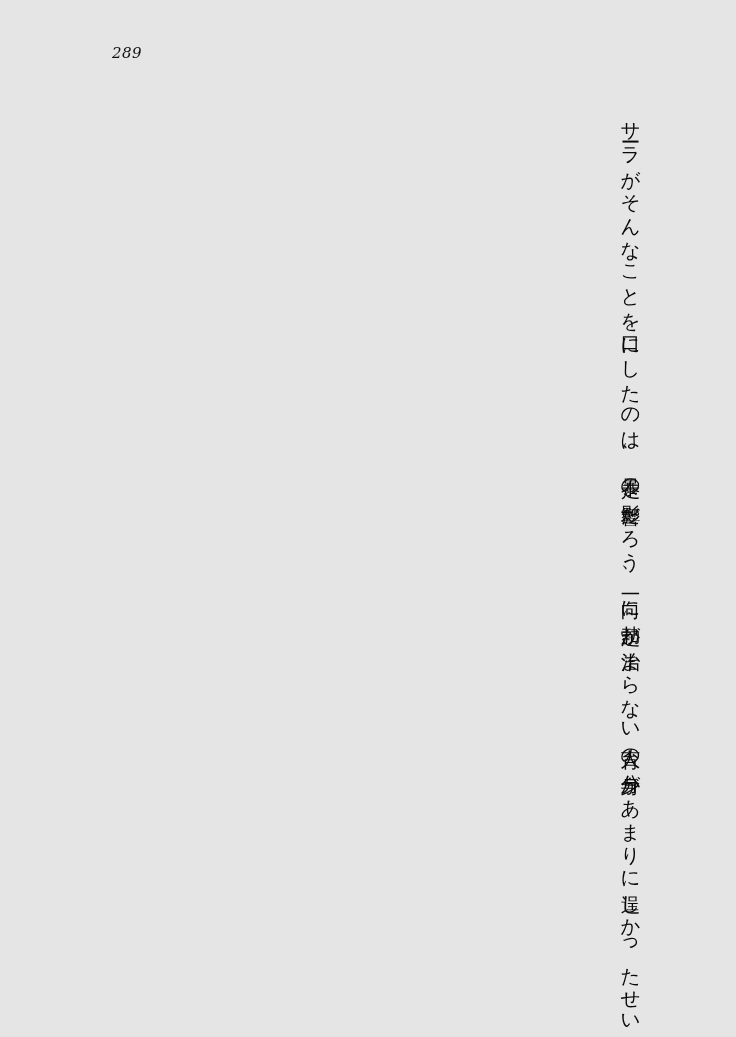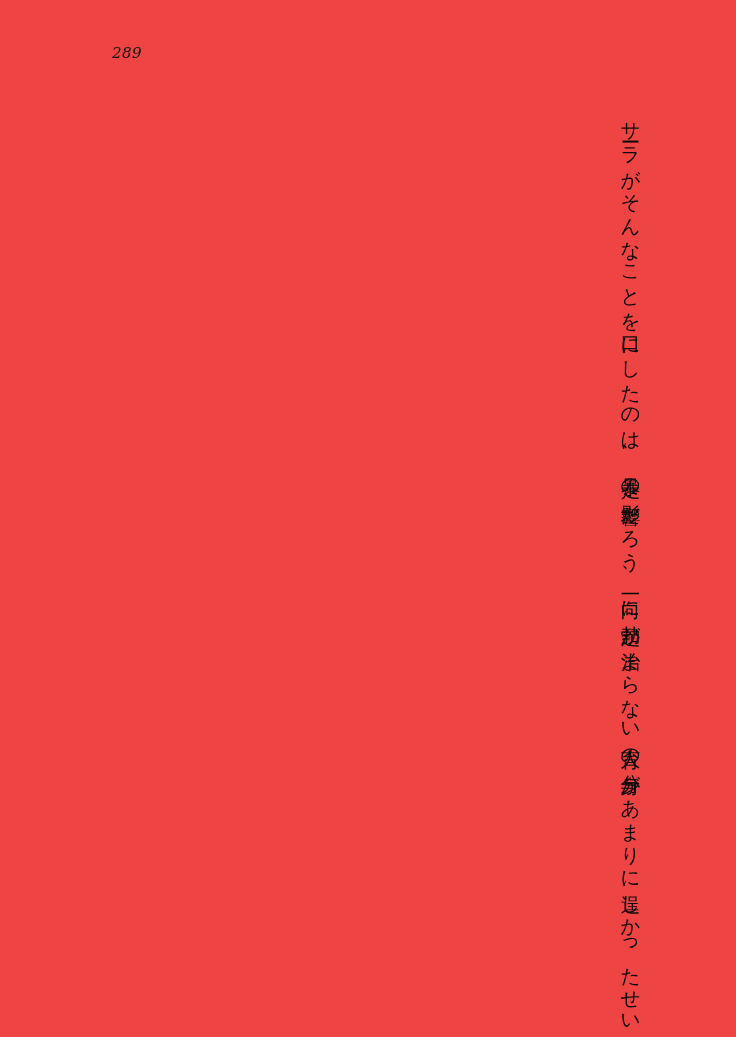--- a/index.html
+++ b/index.html
@@ -12,21 +12,21 @@
     height: 1037px;
     overflow: hidden;
     font-family: "DejaVu Serif", "Liberation Serif", serif;
     color: #000000;
   }
 
   #page {
     position: relative;
     width: 736px;
     height: 1037px;
-    background: #ef4444;
+    background: #e5e5e5;
   }
 
   #page-number {
     position: absolute;
     top: 44px;
     left: 112px;
     font-family: "DejaVu Serif", "Liberation Serif", serif;
     font-size: 15px;
     font-style: italic;
     color: #111111;

